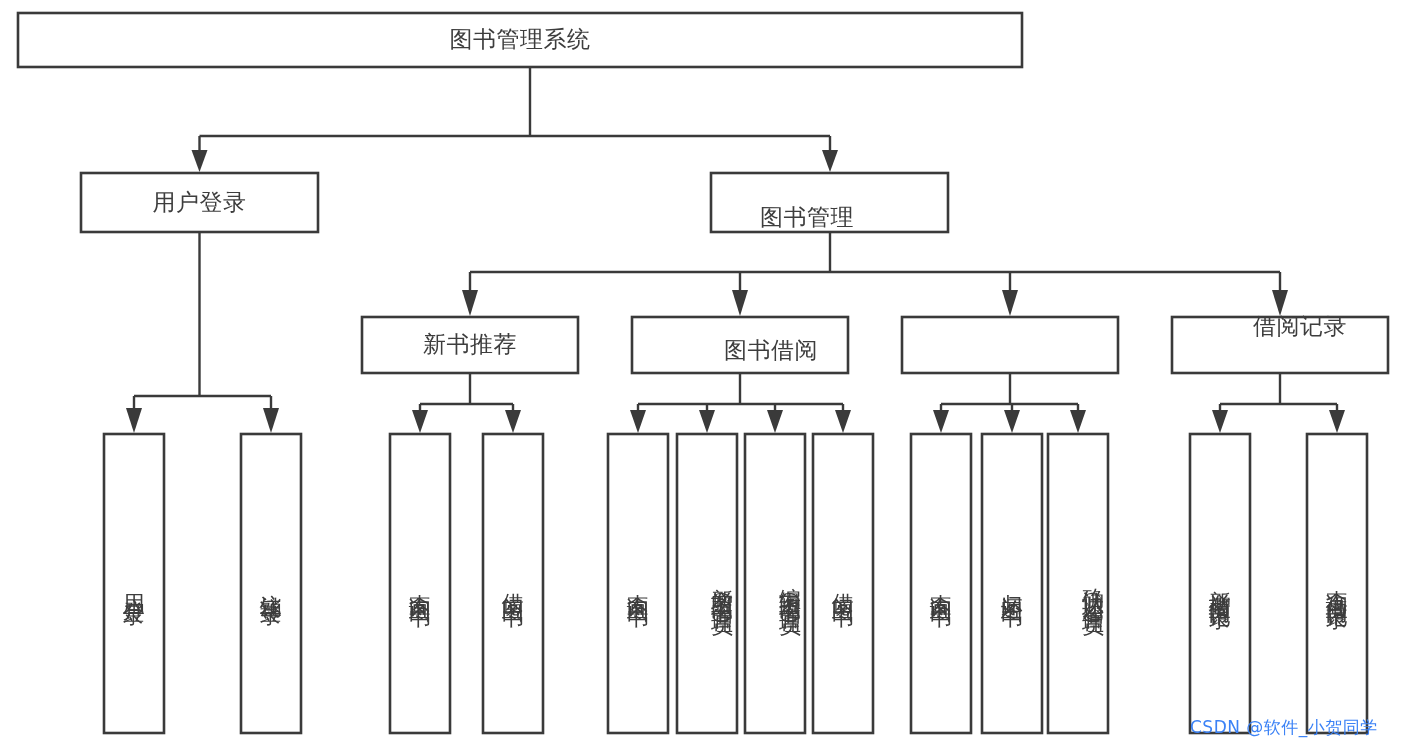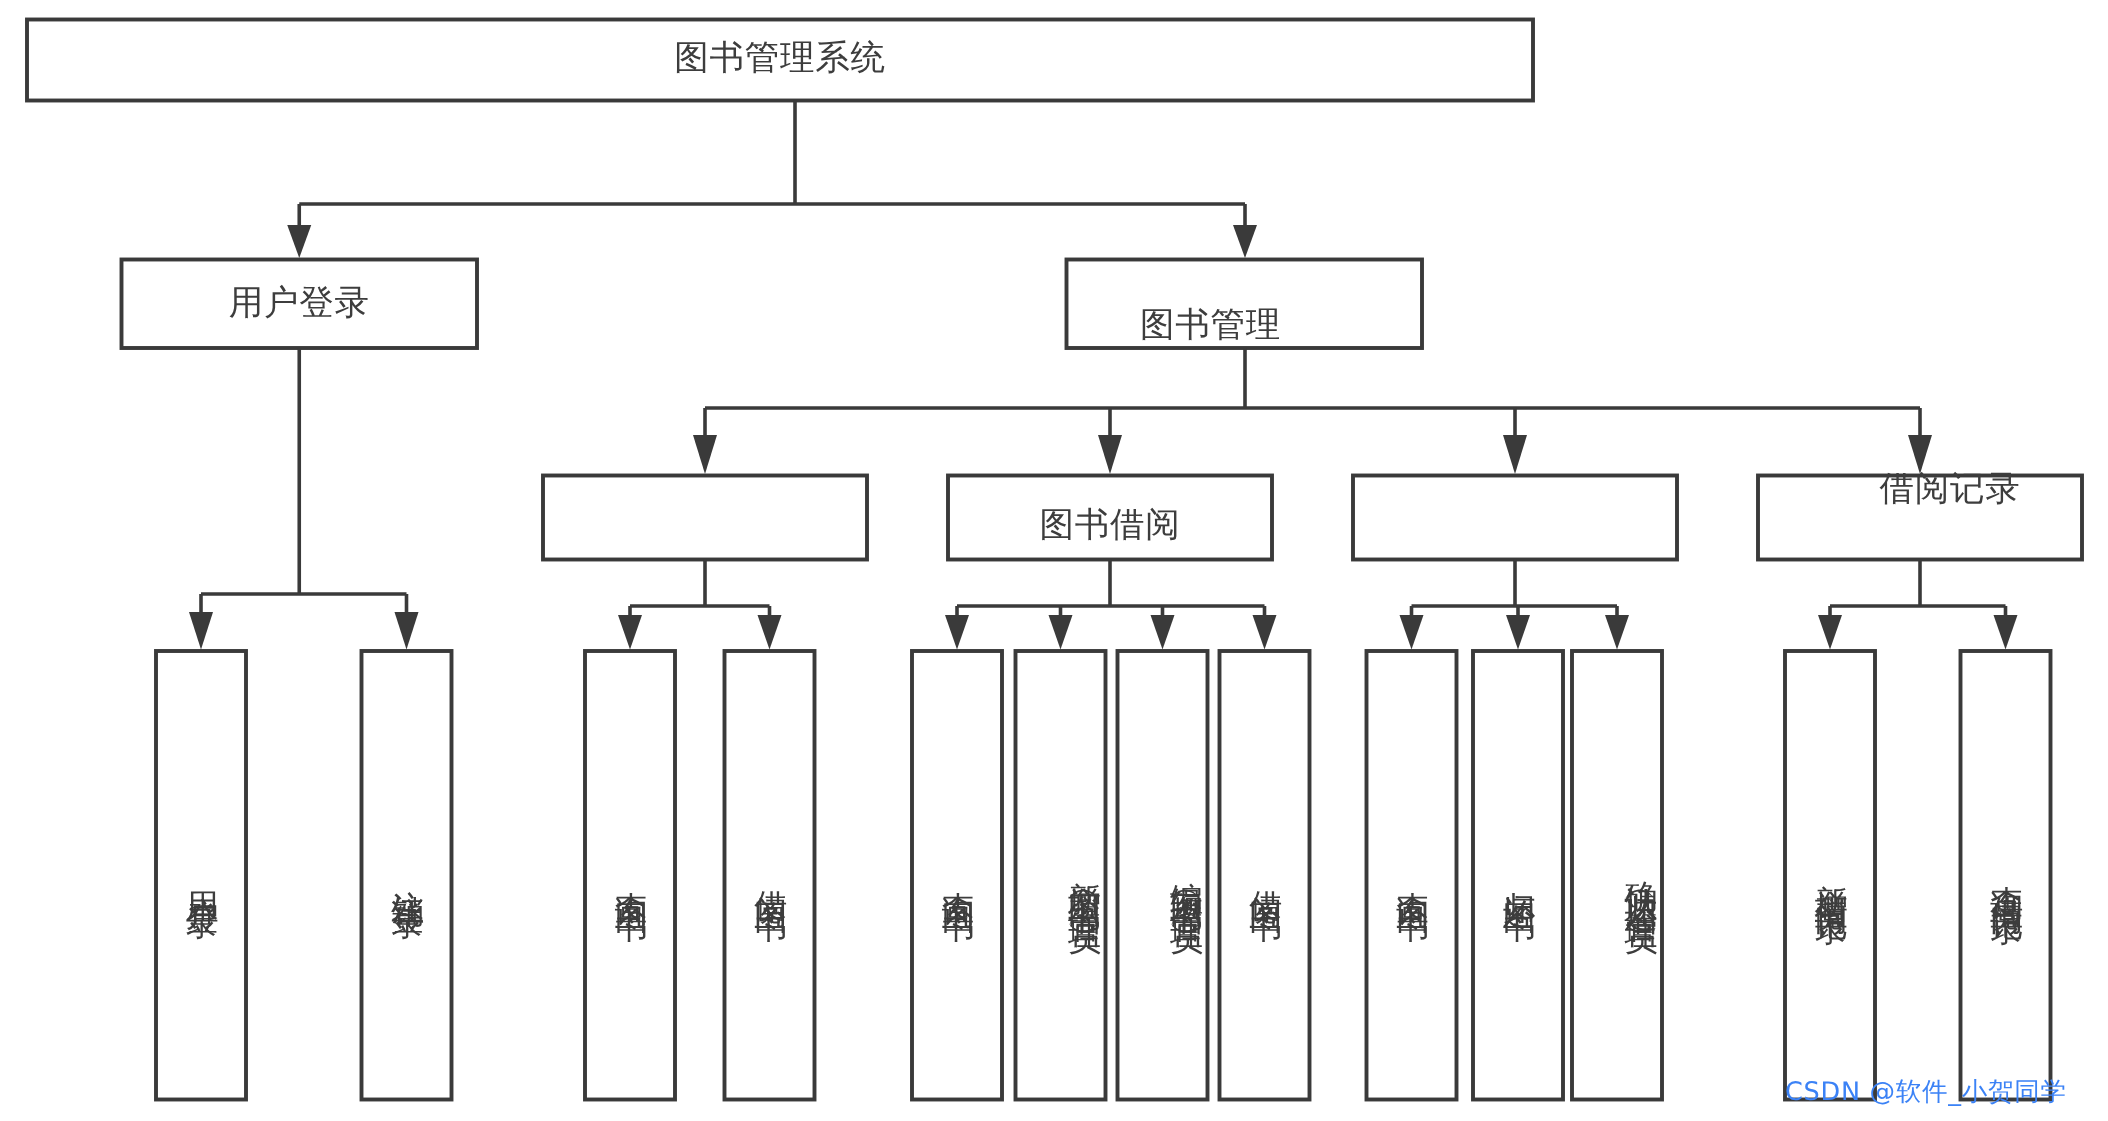--- a/index.html
+++ b/index.html
@@ -184,21 +184,22 @@
       <polygon class="arrow-head" points="1212,410 1228,410 1220,433"></polygon>
       <polygon class="arrow-head" points="1329,410 1345,410 1337,433"></polygon>
     </g>
   </svg>
 
   <div class="node-label horizontal" style="left:18px; top:13px; width:1004px; height:54px;">图书管理系统</div>
 
   <div class="node-label horizontal" style="left:81px; top:173px; width:237px; height:59px;">用户登录</div>
   <div class="node-label horizontal" style="left:711px; top:188px; width:192px; height:59px;">图书管理</div>
 
-  <div class="node-label horizontal" style="left:632px; top:317px; width:216px; height:68px;">图书借阅</div>
+  <div class="node-label horizontal" style="left:362px; top:317px; width:216px; height:56px;">新书推荐</div>
+  <div class="node-label horizontal" style="left:663px; top:317px; width:216px; height:68px;">图书借阅</div>
   <div class="node-label horizontal" style="left:1172px; top:299px; width:256px; height:56px;">借阅记录</div>
 
   <div class="node-label vertical" style="left:104px; top:434px; width:60px; height:299px;">用户登录</div>
   <div class="node-label vertical" style="left:241px; top:434px; width:60px; height:299px;">注销登录</div>
 
   <div class="node-label vertical" style="left:390px; top:434px; width:60px; height:299px;">查询图书</div>
   <div class="node-label vertical" style="left:483px; top:434px; width:60px; height:299px;">借阅图书</div>
 
   <div class="node-label vertical" style="left:608px; top:434px; width:60px; height:299px;">查询图书</div>
   <div class="node-label vertical" style="left:677px; top:434px; width:60px; height:299px; align-items:flex-start; padding-top:8px;">新增图书（管理员）</div>

